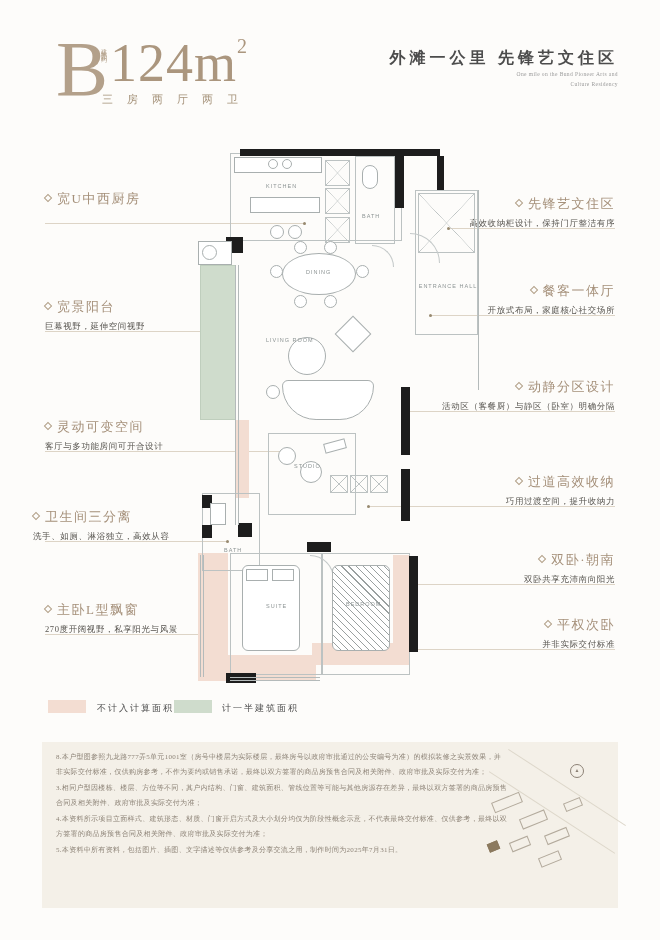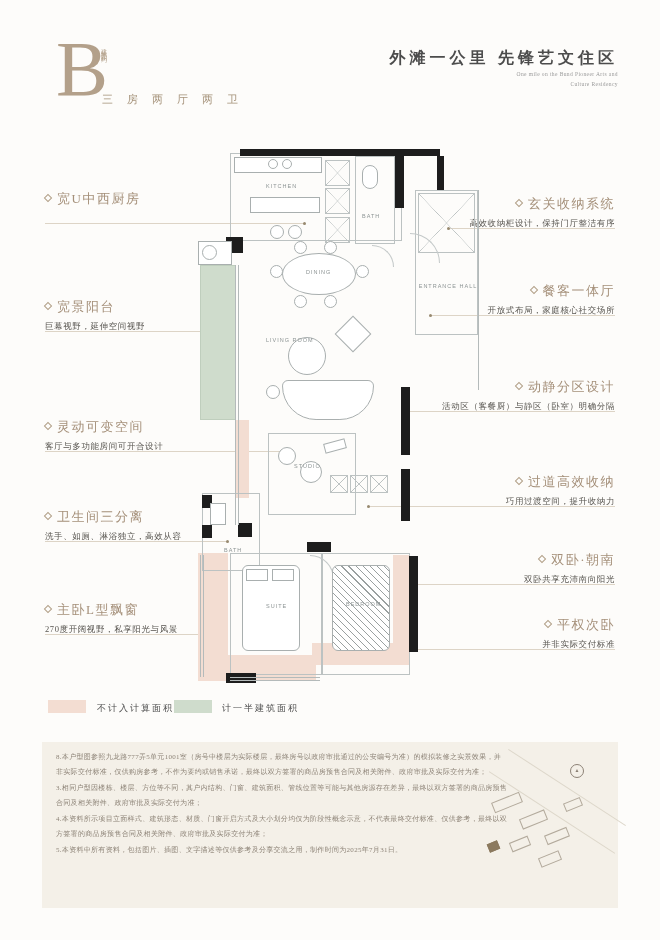--- a/index.html
+++ b/index.html
@@ -66,55 +66,56 @@
            font-size:5px;color:#8d8276;text-align:center;line-height:12px;}
   .road{position:absolute;height:1px;background:#ddd7ca;}
 </style>
 </head>
 <body>
 
 <div id="page">
 
   <div class="plan-letter">B</div>
   <div class="area-vertical">建筑面积约</div>
+  <div class="area-big"><span>124m</span><sup>2</sup></div>
   <div class="rooms-spec">三房两厅两卫</div>
   <div class="tagline-cn">外滩一公里  先锋艺文住区</div>
   <div class="tagline-en">
     <div>One mile on the Bund Pioneer Arts and</div>
     <div>Culture Residency</div>
   </div>
 
   <div class="ann" style="left:45px;top:190px;">
     <div class="ann-title"><span class="bullet"></span><span>宽U中西厨房</span></div>
   </div>
   <div class="ann" style="left:45px;top:298px;">
     <div class="ann-title"><span class="bullet"></span><span>宽景阳台</span></div>
     <div class="ann-desc">巨幕视野，延伸空间视野</div>
   </div>
   <div class="ann" style="left:45px;top:418px;">
     <div class="ann-title"><span class="bullet"></span><span>灵动可变空间</span></div>
     <div class="ann-desc">客厅与多功能房间可开合设计</div>
   </div>
-  <div class="ann" style="left:45px;top:508px;">
+  <div class="ann" style="left:33px;top:508px;">
     <div class="ann-title"><span class="bullet"></span><span>卫生间三分离</span></div>
     <div class="ann-desc">洗手、如厕、淋浴独立，高效从容</div>
   </div>
   <div class="ann" style="left:45px;top:601px;">
     <div class="ann-title"><span class="bullet"></span><span>主卧L型飘窗</span></div>
     <div class="ann-desc">270度开阔视野，私享阳光与风景</div>
   </div>
 
   <div class="lead dot-r" style="left:45px;top:223px;width:260px;"></div>
   <div class="lead dot-r" style="left:45px;top:331px;width:171px;"></div>
   <div class="lead dot-r" style="left:45px;top:451px;width:243px;"></div>
   <div class="lead dot-r" style="left:45px;top:541px;width:183px;"></div>
   <div class="lead dot-r" style="left:45px;top:634px;width:163px;"></div>
 
   <div class="ann right" style="right:45px;top:195px;">
-    <div class="ann-title"><span class="bullet"></span><span>玄关收纳系统</span></div>
+    <div class="ann-title"><span class="bullet"></span><span>先锋艺文住区</span></div>
     <div class="ann-desc">高效收纳柜设计，保持门厅整洁有序</div>
   </div>
   <div class="ann right" style="right:45px;top:282px;">
     <div class="ann-title"><span class="bullet"></span><span>餐客一体厅</span></div>
     <div class="ann-desc">开放式布局，家庭核心社交场所</div>
   </div>
   <div class="ann right" style="right:45px;top:378px;">
     <div class="ann-title"><span class="bullet"></span><span>动静分区设计</span></div>
     <div class="ann-desc">活动区（客餐厨）与静区（卧室）明确分隔</div>
   </div>

